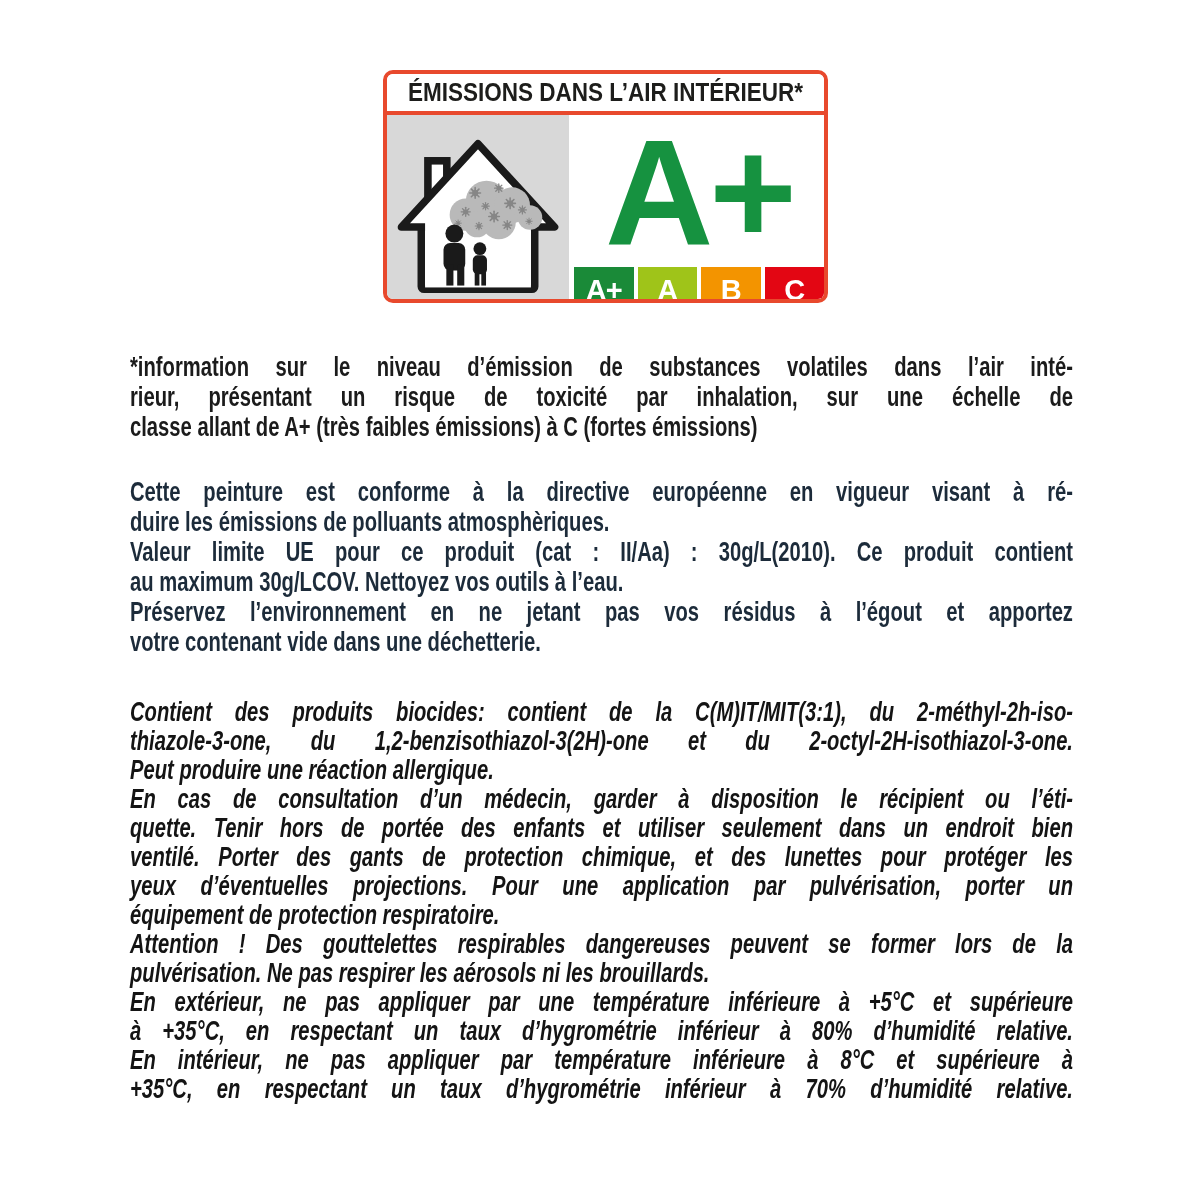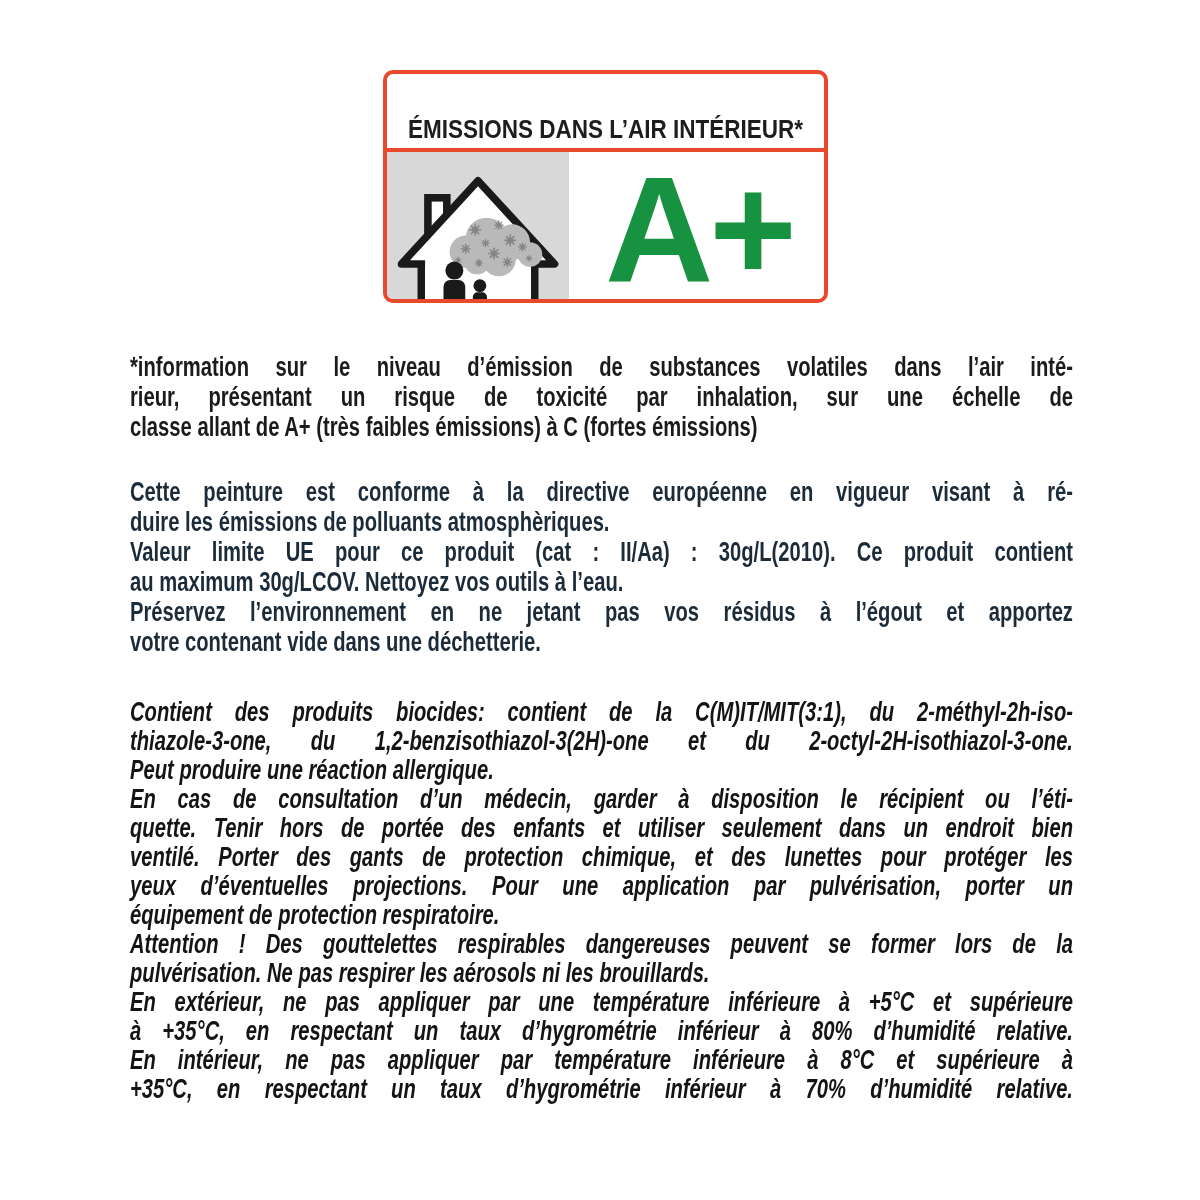--- a/index.html
+++ b/index.html
@@ -10,21 +10,21 @@
   }
 
   
   .label{
     position:absolute;left:383px;top:70px;width:445px;height:233px;
     box-sizing:border-box;border:4px solid #e8492d;border-radius:10px;
     background:#ffffff;overflow:hidden;
   }
   .label-header{
     box-sizing:border-box;height:41px;border-bottom:4px solid #e8492d;
-    display:flex;align-items:center;justify-content:center;background:#ffffff;margin-top:37px;
+    display:flex;align-items:center;justify-content:center;background:#ffffff;
   }
   .label-title{
     font-weight:700;font-size:25px;color:#1d1d1b;white-space:nowrap;
     display:inline-block;transform:scaleX(.90);transform-origin:center;
     letter-spacing:0px;
   }
   .label-body{display:flex;height:188px;}
   .house-panel{
     width:182px;flex:0 0 182px;background:#d8d8d8;
     display:flex;align-items:center;justify-content:center;

